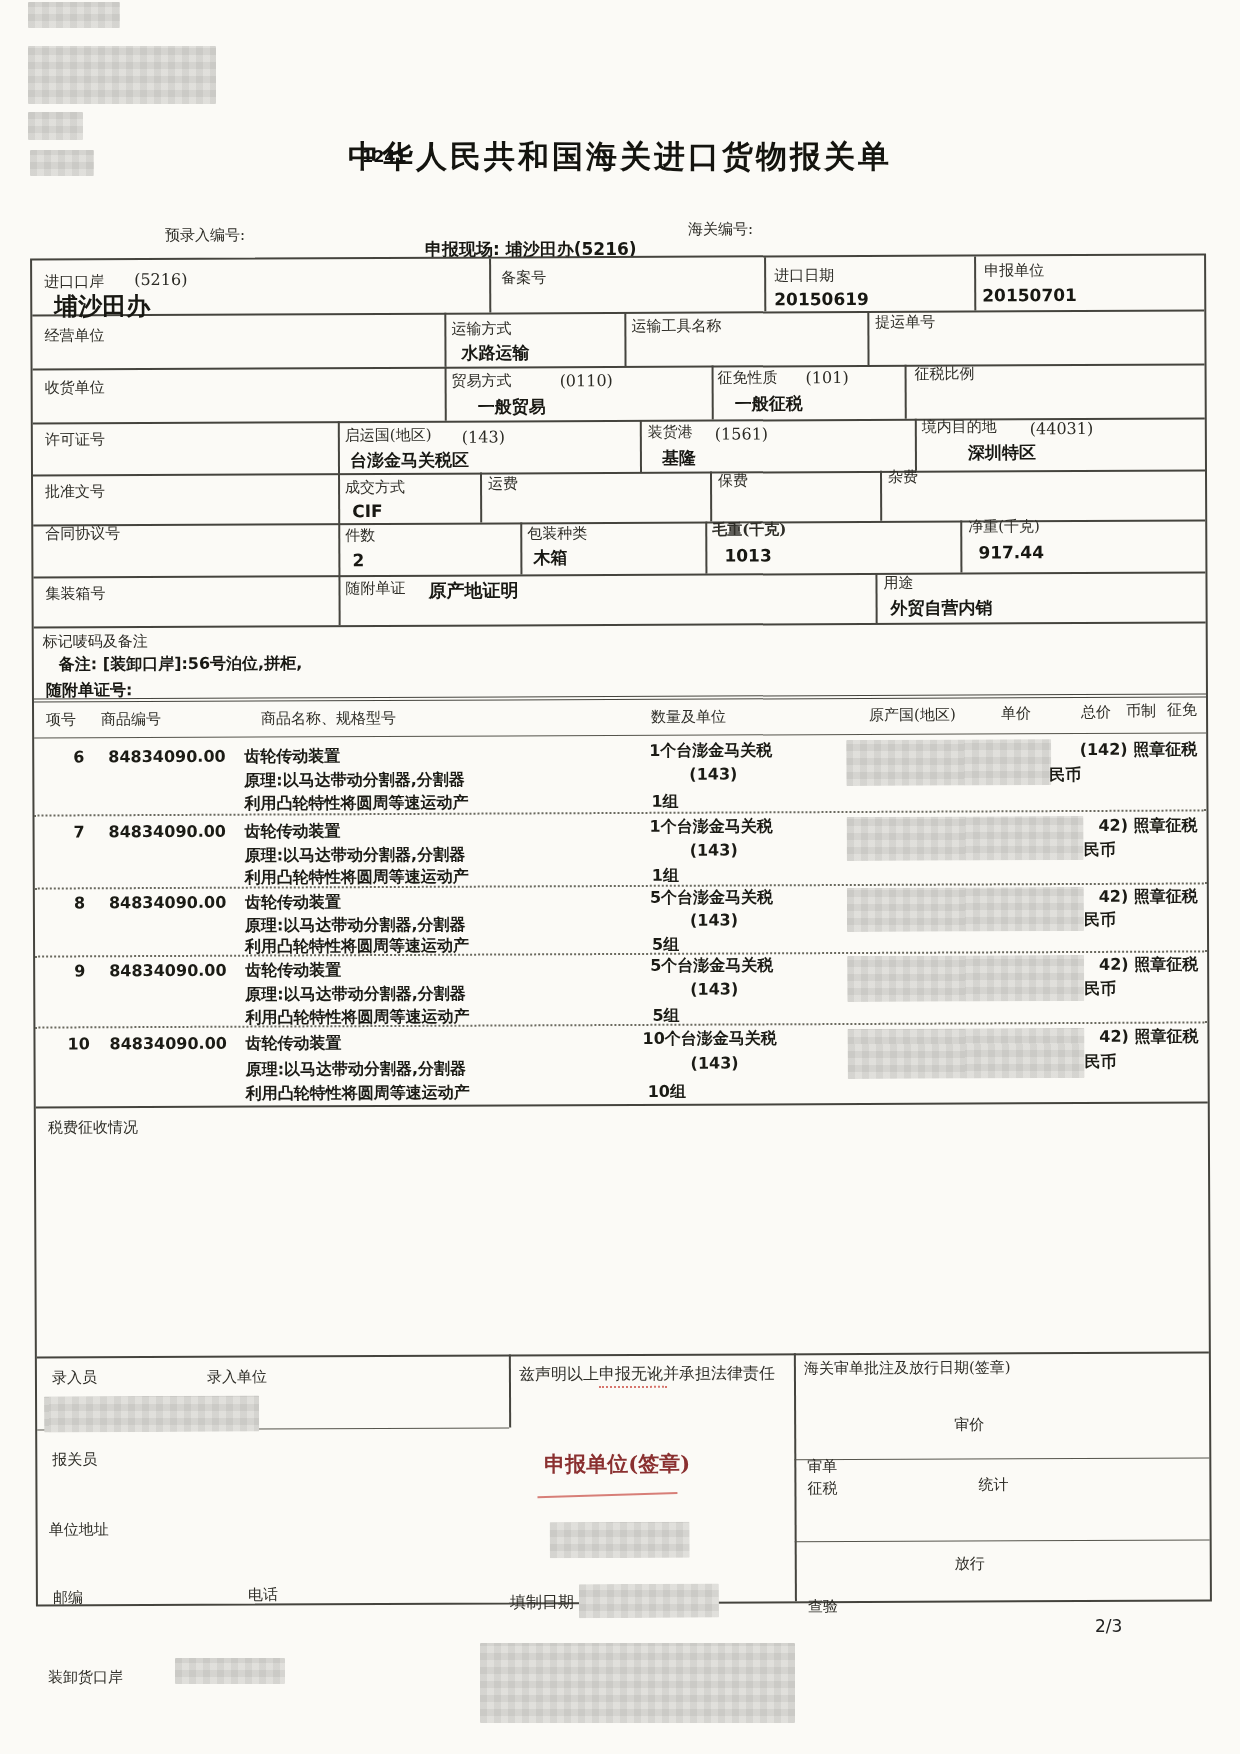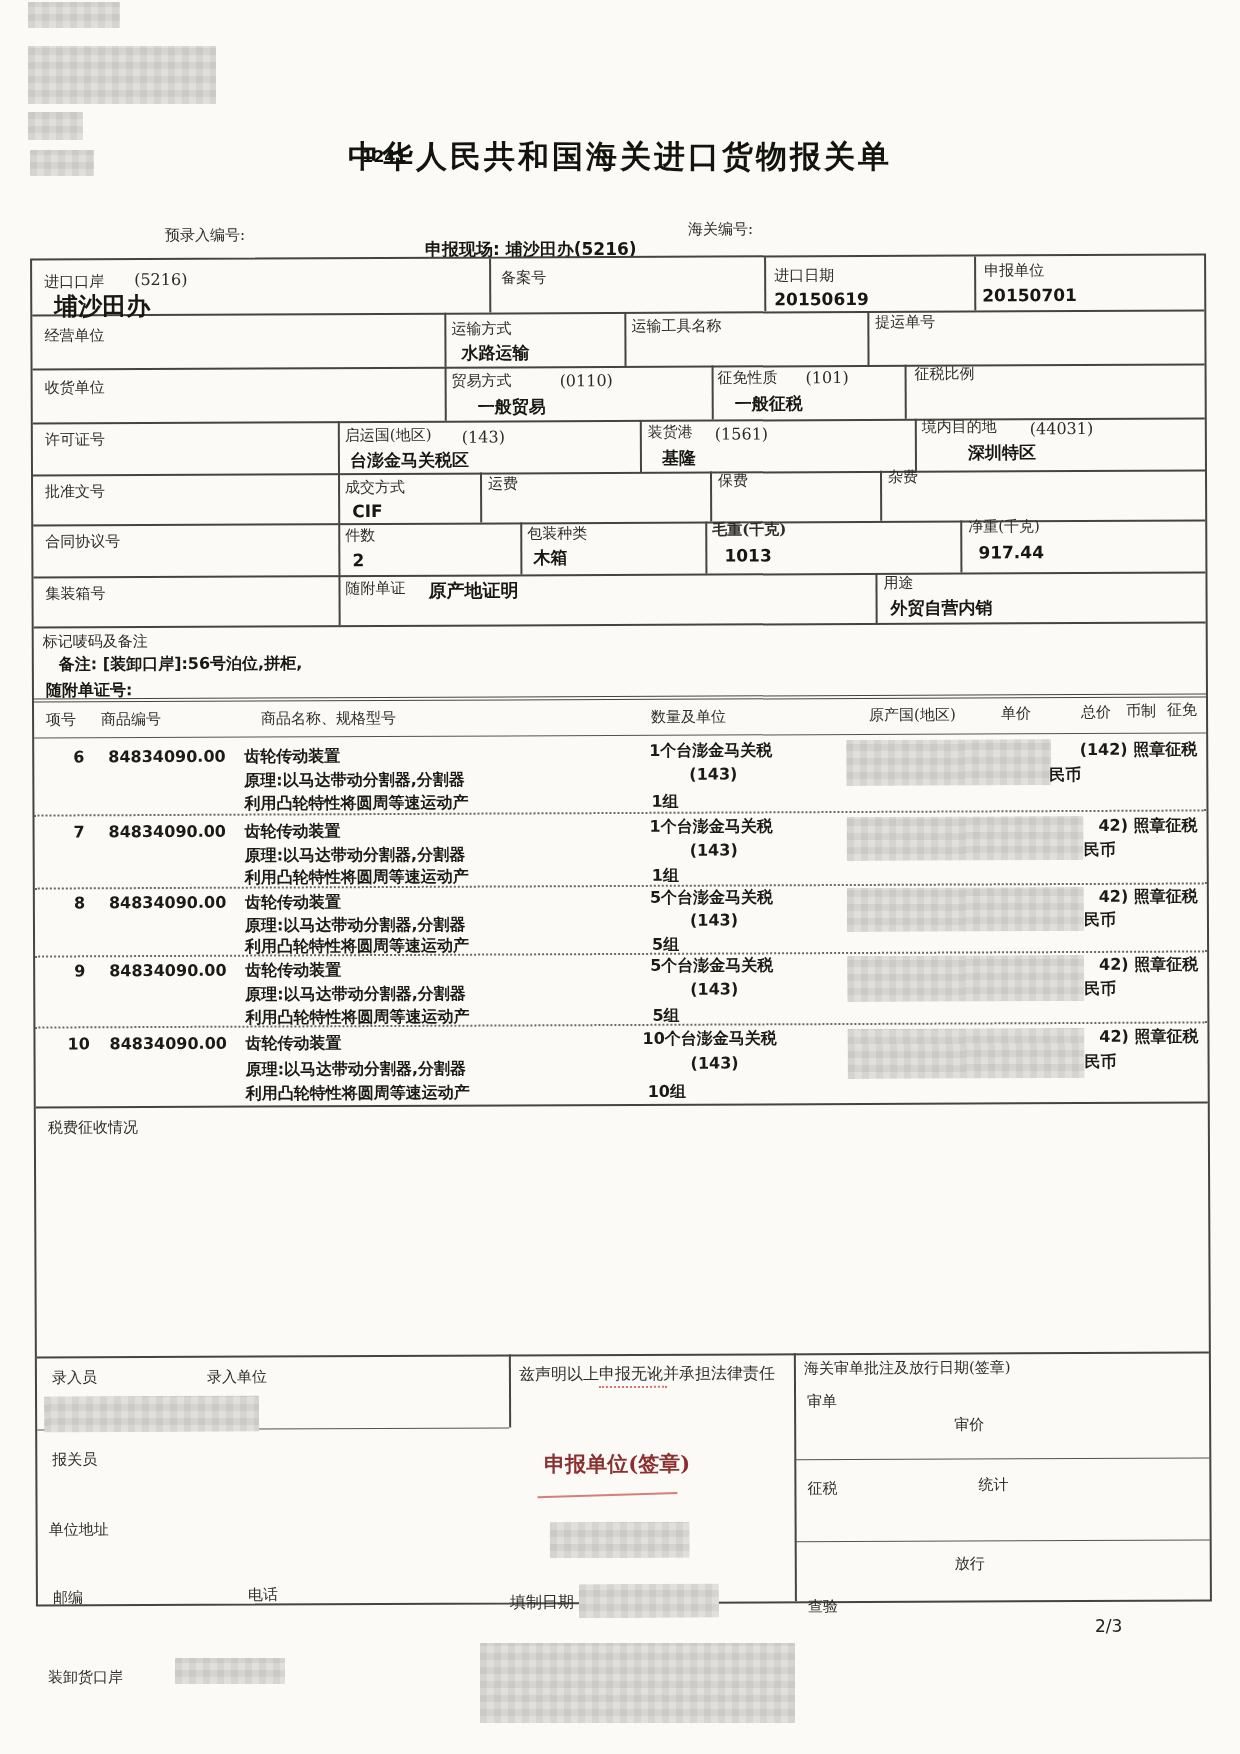--- a/index.html
+++ b/index.html
@@ -124,21 +124,21 @@
     <div class="code" style="left:997px;top:163px;">(44031)</div>
     <div class="val" style="left:895px;top:185px;margin-left:40px;">深圳特区</div>
 
     <div class="lbl" style="left:12px;top:222px;">批准文号</div>
     <div class="lbl" style="left:312px;top:219px;">成交方式</div>
     <div class="val" style="left:319px;top:242px;">CIF</div>
     <div class="lbl" style="left:455px;top:216px;">运费</div>
     <div class="lbl" style="left:685px;top:214px;">保费</div>
     <div class="lbl" style="left:855px;top:211px;">杂费</div>
 
-    <div class="lbl" style="left:12px;top:272px;">合同协议号</div>
+    <div class="lbl" style="left:12px;top:264px;">合同协议号</div>
     <div class="lbl" style="left:312px;top:267px;">件数</div>
     <div class="val" style="left:319px;top:291px;">2</div>
     <div class="lbl" style="left:494px;top:266px;">包装种类</div>
     <div class="val" style="left:500px;top:288px;">木箱</div>
     <div class="lbl" style="left:679px;top:263px;font-weight:bold;">毛重(千克)</div>
     <div class="val" style="left:691px;top:288px;">1013</div>
     <div class="lbl" style="left:935px;top:261px;">净重(千克)</div>
     <div class="val" style="left:945px;top:286px;">917.44</div>
 
     <div class="lbl" style="left:12px;top:324px;">集装箱号</div>
@@ -249,21 +249,21 @@
 
     <div class="lbl" style="left:482px;top:1106px;font-size:16px;">兹声明以上申报无讹并承担法律责任</div>
     <div class="red-dots" style="left:562px;top:1128px;width:68px;"></div>
     <div class="lbl red-text" style="left:507px;top:1192px;font-size:21px;font-weight:bold;">申报单位(签章)</div>
     <div class="red-strike" style="left:500px;top:1236px;width:140px;"></div>
     <div class="blur" style="left:512px;top:1264px;width:140px;height:36px;"></div>
     <div class="lbl" style="left:472px;top:1334px;font-size:16px;">填制日期</div>
     <div class="blur" style="left:541px;top:1326px;width:140px;height:34px;"></div>
 
     <div class="lbl" style="left:767px;top:1102px;">海关审单批注及放行日期(签章)</div>
-    <div class="lbl" style="left:770px;top:1135px;">审单</div>
+    <div class="lbl" style="left:770px;top:1200px;">审单</div>
     <div class="lbl" style="left:917px;top:1159px;">审价</div>
     <div class="lbl" style="left:770px;top:1222px;">征税</div>
     <div class="lbl" style="left:917px;top:1219px;margin-left:24px;">统计</div>
     <div class="lbl" style="left:770px;top:1300px;margin-top:40px;">查验</div>
     <div class="lbl" style="left:917px;top:1298px;">放行</div>
   </div>
 
   <div class="pagenum" style="left:1095px;top:1616px;">2/3</div>
   <div class="lbl" style="left:48px;top:1668px;">装卸货口岸</div>
   <div class="blur" style="left:175px;top:1658px;width:110px;height:26px;"></div>

